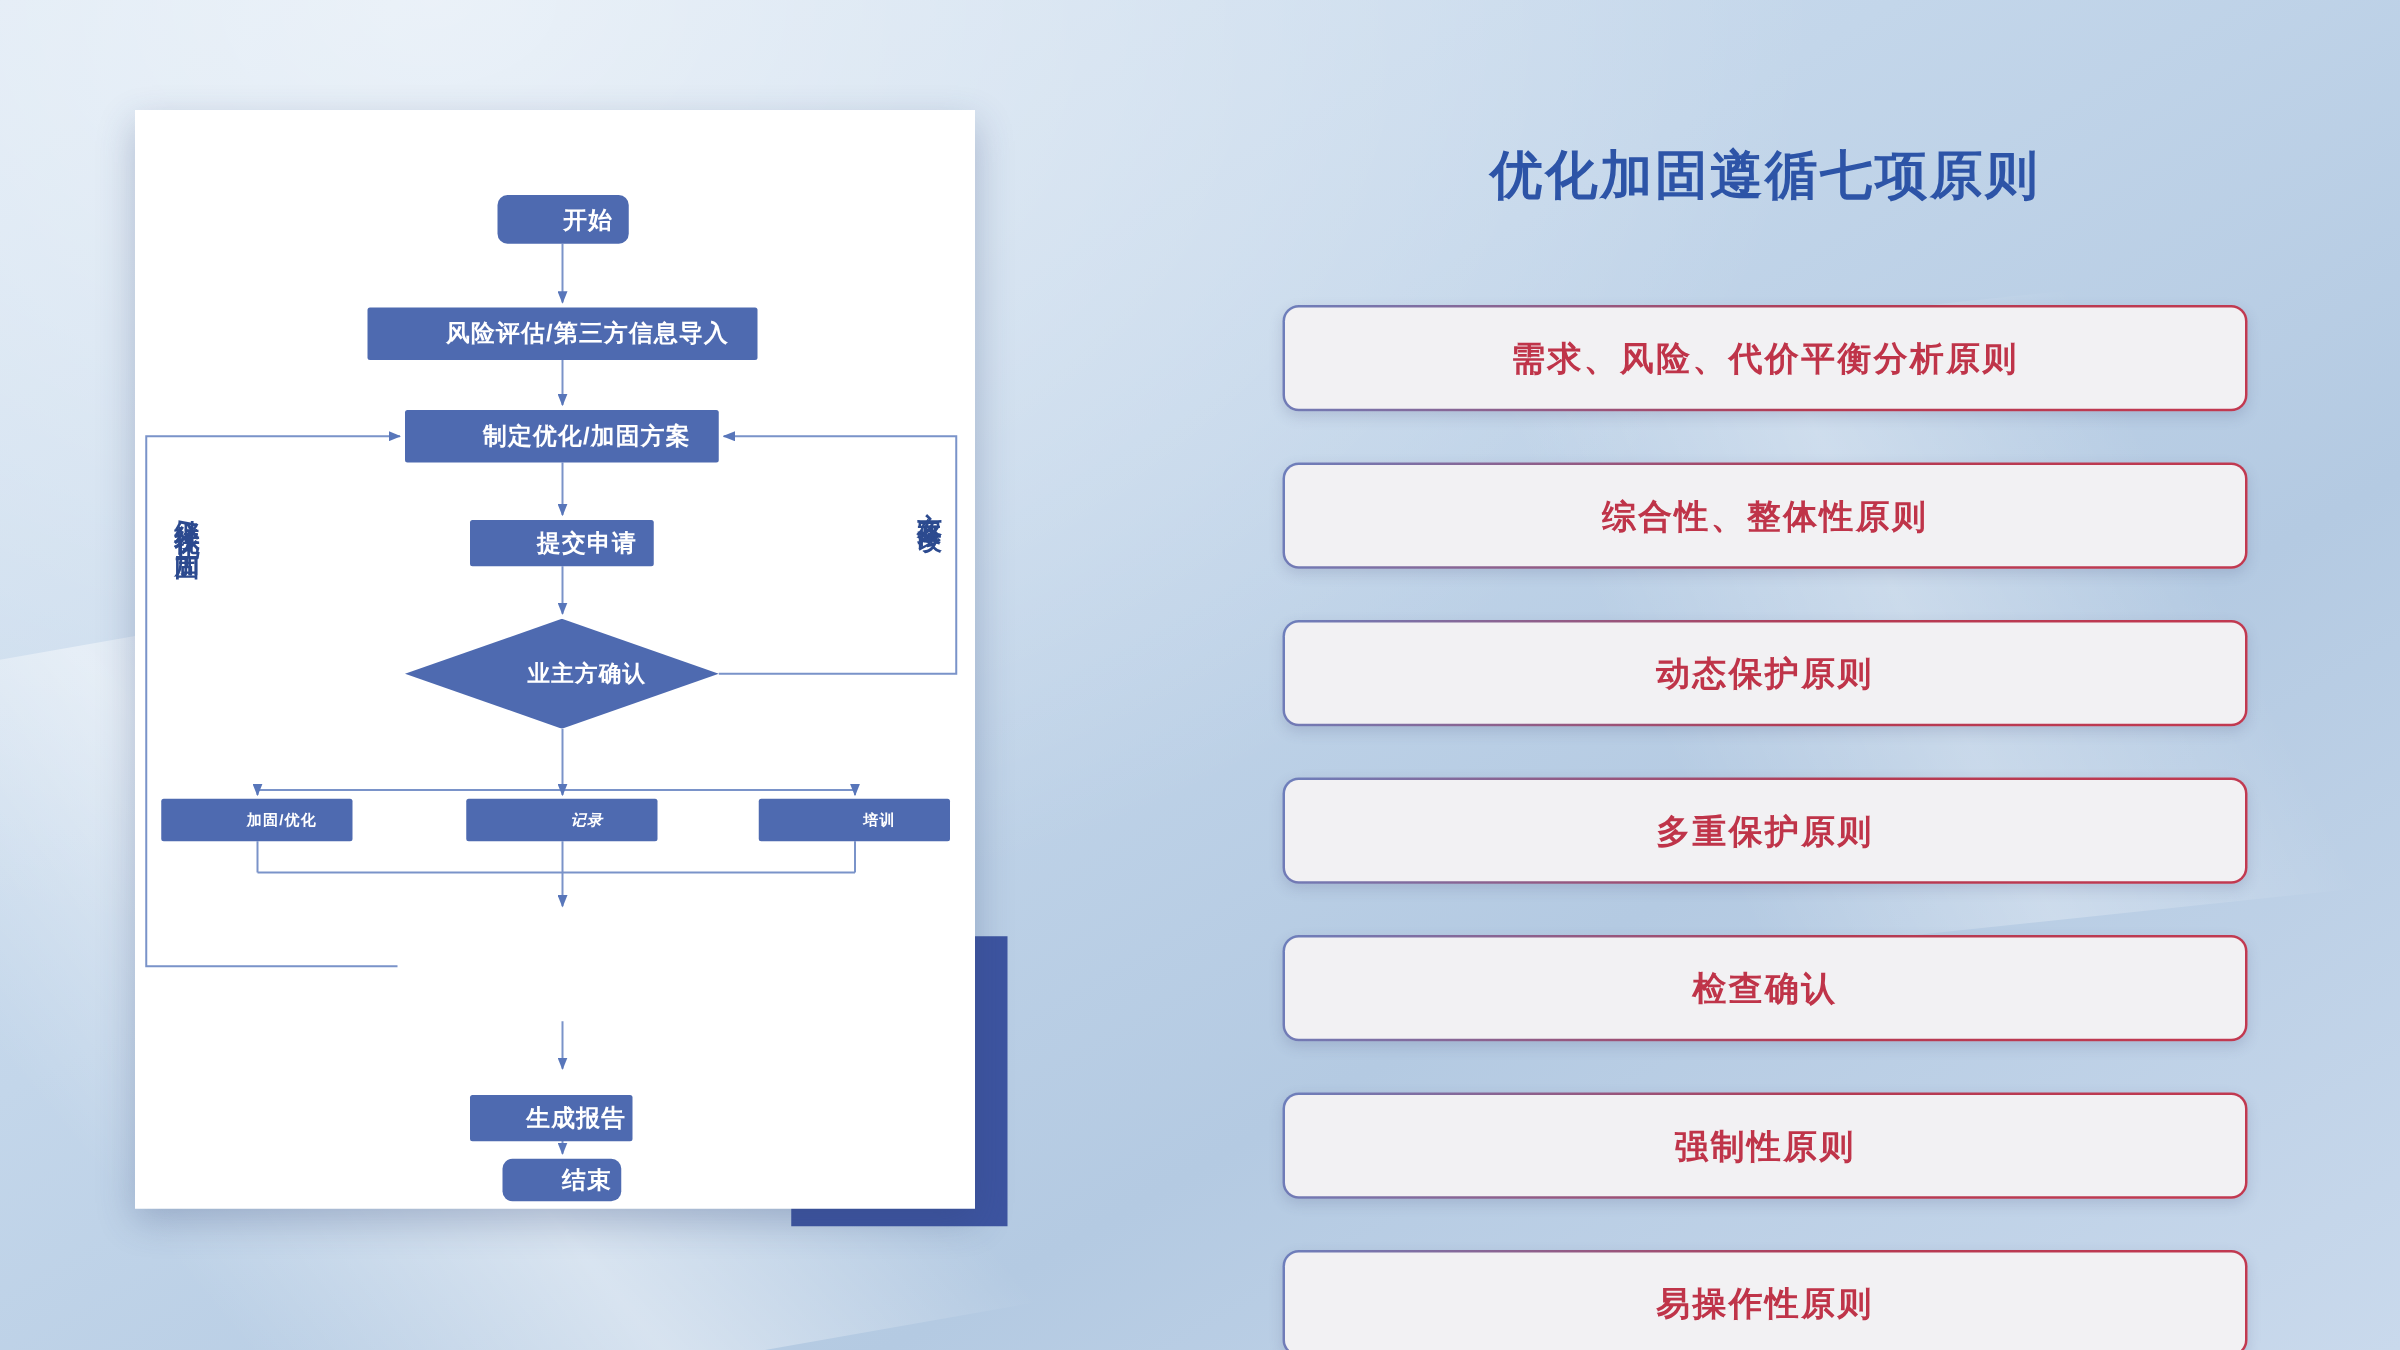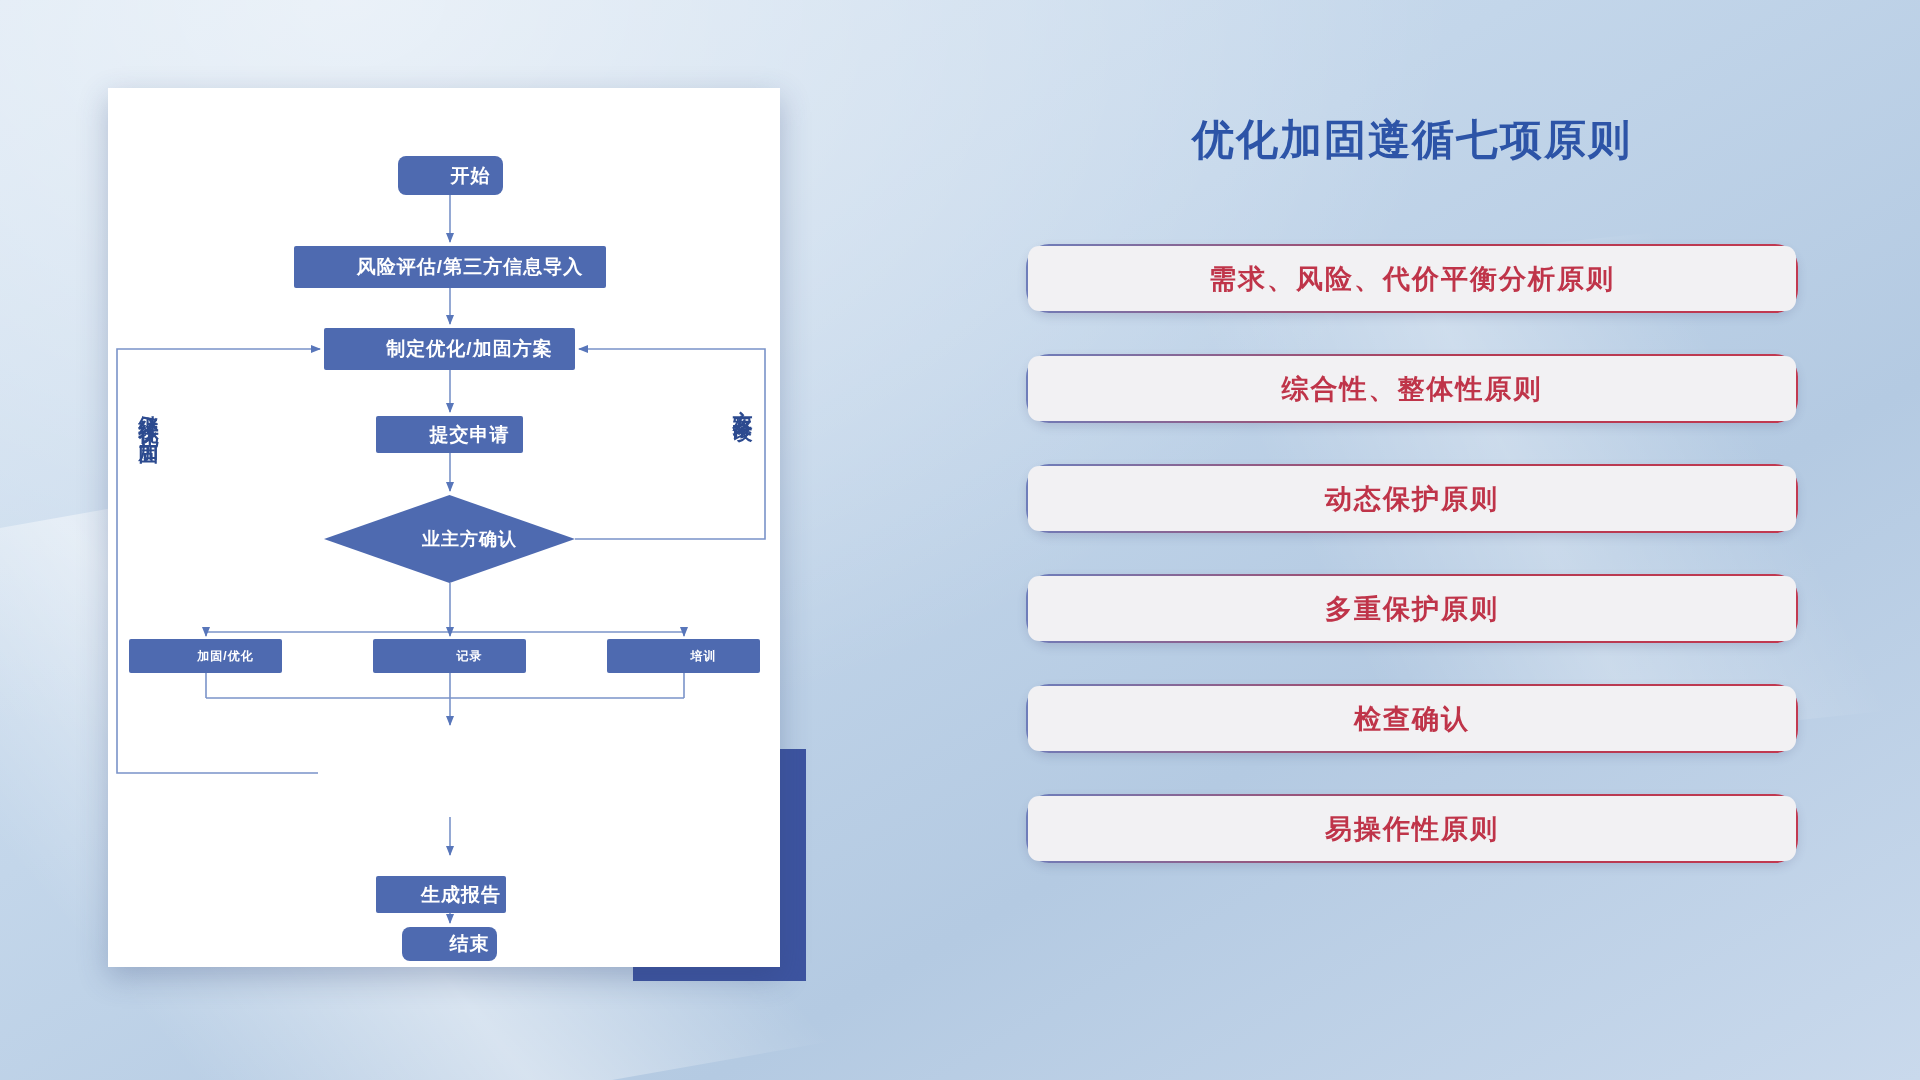--- a/index.html
+++ b/index.html
@@ -97,22 +97,22 @@
   .principles {
     position: absolute;
     left: 1026px; top: 244px;
     width: 772px;
     display: flex;
     flex-direction: column;
     gap: 41px;
     z-index: 2;
   }
   .principle {
-    height: 69px;
-    border-radius: 23px;
+    height: 85px;
+    border-radius: 13px;
     padding: 2px;
     background: linear-gradient(105deg, #6d7fbc 0%, #b43a52 55%, #c23950 100%);
     box-shadow: 0 4px 10px rgba(70, 80, 120, 0.18);
     box-sizing: border-box;
   }
   .principle-inner {
     width: 100%; height: 100%;
     border-radius: 11px;
     background: #f2f1f3;
     display: flex;
@@ -169,21 +169,21 @@
     <div class="node rect" style="left:186px; top:158px; width:312px; height:42px;">风险评估/第三方信息导入</div>
 
     <div class="node rect" style="left:216px; top:240px; width:251px; height:42px;">制定优化/加固方案</div>
 
     <div class="node rect" style="left:268px; top:328px; width:147px; height:37px;">提交申请</div>
 
     <div class="node diamond" style="left:216px; top:407px; width:251px; height:88px;">业主方确认</div>
 
     <div class="node rect small" style="left:21px; top:551px; width:153px; height:34px;">加固/优化</div>
 
-    <div class="node rect small" style="left:265px; top:551px; width:153px; height:34px;">记录</div>
+    <div class="node rect small" style="left:265px; top:551px; width:153px; height:34px;font-style:italic;">记录</div>
 
     <div class="node rect small" style="left:499px; top:551px; width:153px; height:34px;font-family:Liberation Mono, monospace;">培训</div>
 
 
     <div class="node rect" style="left:268px; top:788px; width:130px; height:37px;">生成报告</div>
 
     <div class="node pill" style="left:294px; top:839px; width:95px; height:34px;">结束</div>
 
     <div class="vlabel" style="left:28px; top:312px; height:180px;">继续优化/加固</div>
 
@@ -203,17 +203,20 @@
     <div class="principle">
       <div class="principle-inner">动态保护原则</div>
     </div>
     <div class="principle">
       <div class="principle-inner">多重保护原则</div>
     </div>
     <div class="principle">
       <div class="principle-inner">检查确认</div>
     </div>
     <div class="principle">
+      <div class="principle-inner">强制性原则</div>
+    </div>
+    <div class="principle">
       <div class="principle-inner">易操作性原则</div>
     </div>
   </div>
 
 </div>
 
 </body></html>

